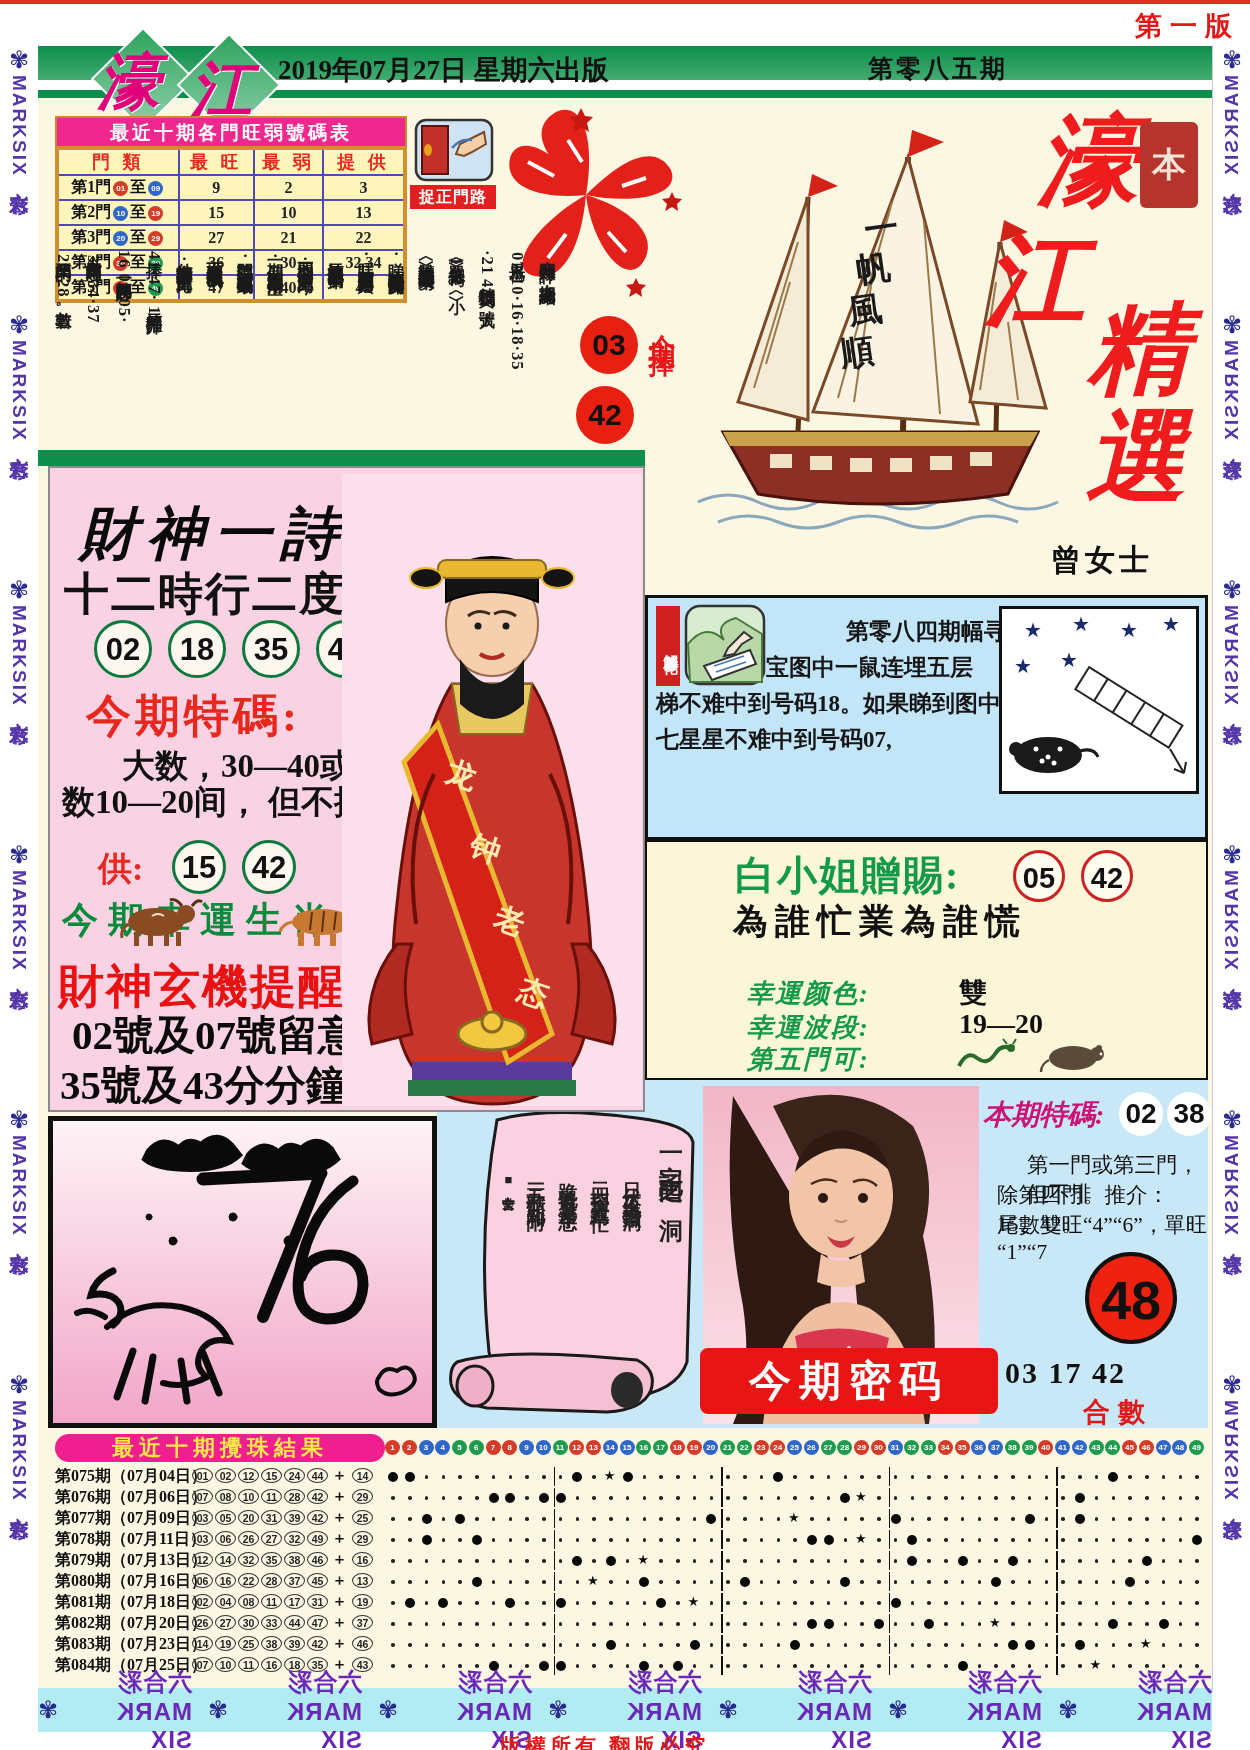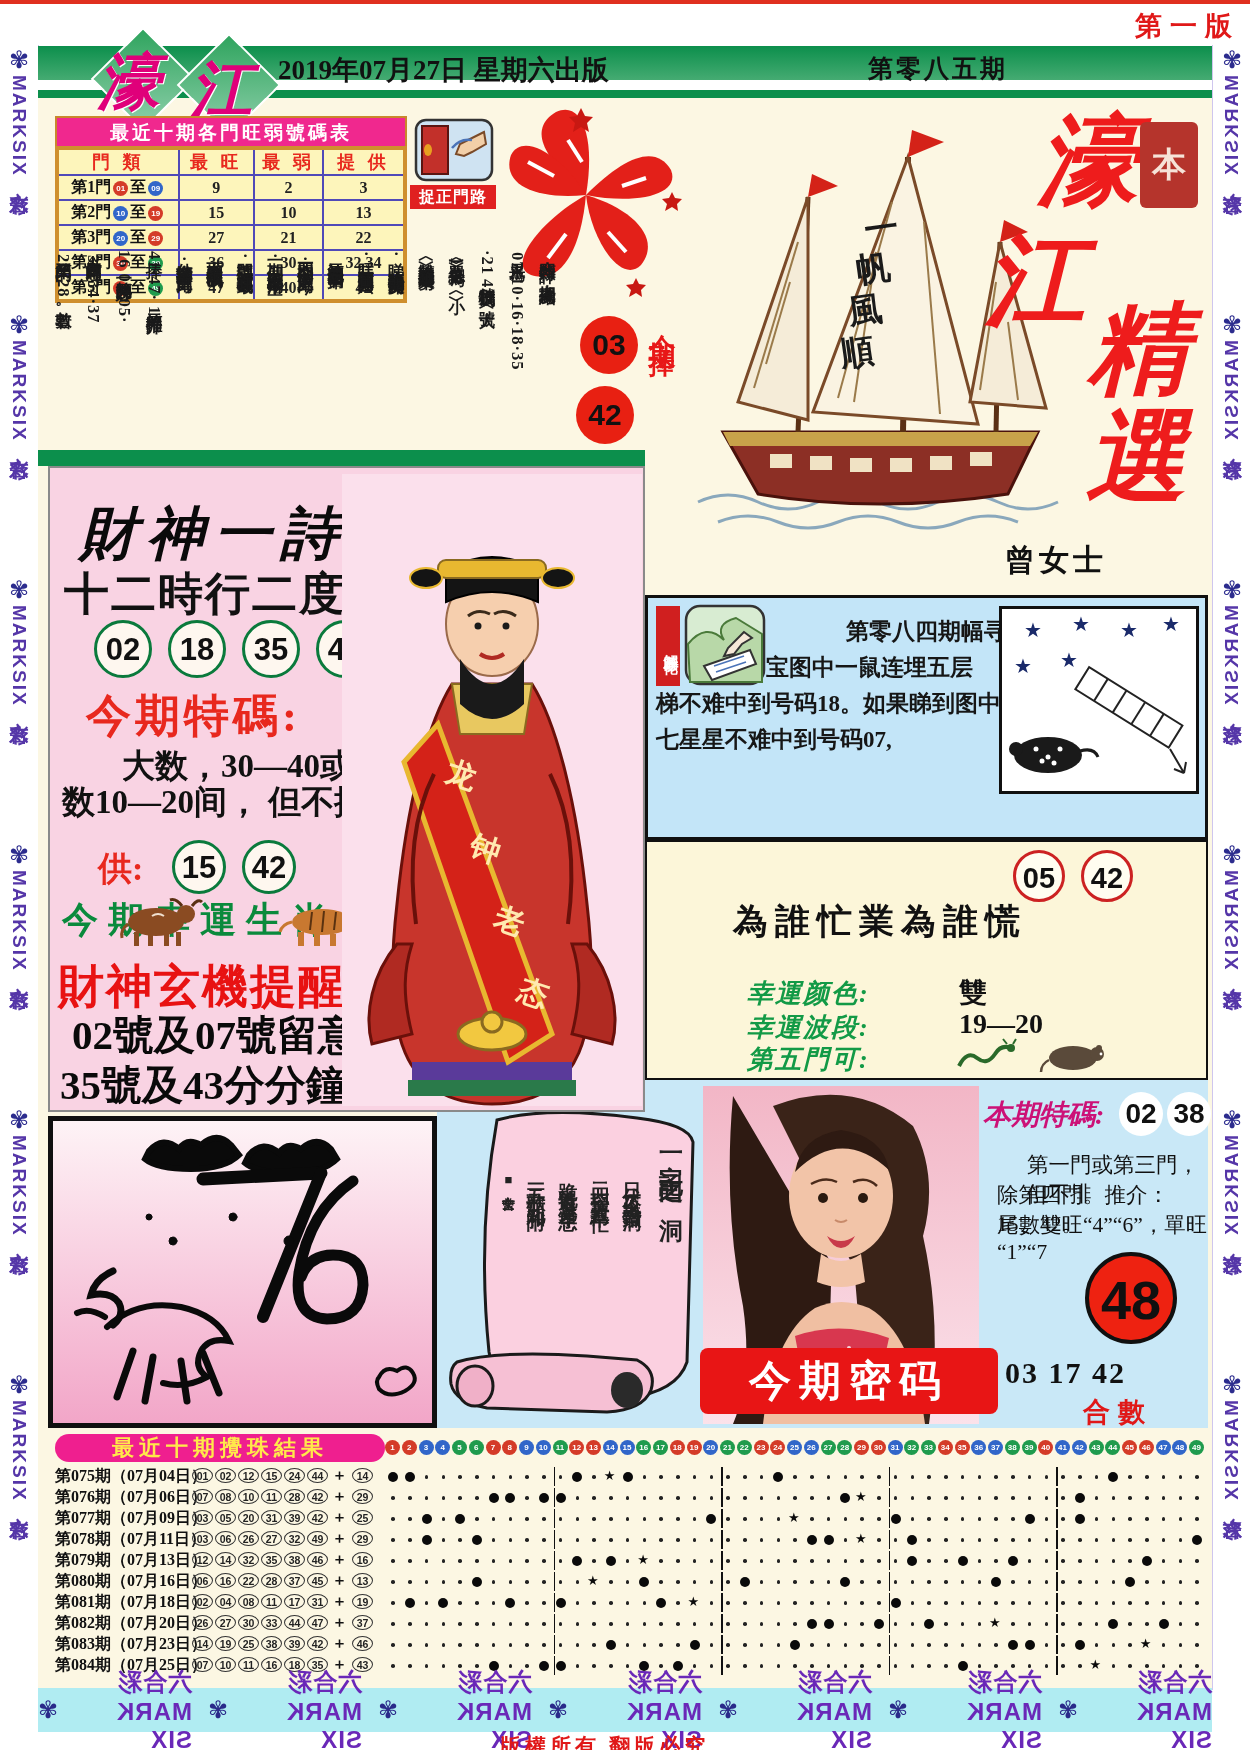--- a/index.html
+++ b/index.html
@@ -45,21 +45,21 @@
   .commentary{left:52px;top:250px;width:506px;height:208px;display:flex;flex-direction:row-reverse;justify-content:space-between;}
   .comm-col{writing-mode:vertical-rl;font-size:16.5px;font-weight:bold;color:#1a1a1a;letter-spacing:1px;}
   
   .ti-ball{width:58px;height:58px;border-radius:50%;background:#e82012;color:#111;font-size:30px;font-weight:bold;
            text-align:center;line-height:58px;font-family:"Liberation Sans",sans-serif;}
   .ti-label{writing-mode:vertical-rl;color:#e81818;font-size:27px;font-weight:bold;letter-spacing:8px;}
   
   .mast-ch{color:#ee1c1c;font-weight:bold;font-size:100px;line-height:100px;font-style:italic;}
   .seal{left:1140px;top:122px;width:58px;height:86px;background:#b5342c;border-radius:6px;color:#f6e3d8;
         font-size:34px;font-weight:bold;text-align:center;line-height:86px;}
-  .author{left:1005px;top:540px;font-size:30px;font-weight:bold;color:#111;letter-spacing:4px;}
+  .author{left:1051px;top:540px;font-size:30px;font-weight:bold;color:#111;letter-spacing:4px;}
   
   .jietu-box{left:645px;top:595px;width:563px;height:245px;background:#c3e5f8;border:3px solid #101010;box-sizing:border-box;}
   .jietu-line{position:absolute;color:#161616;font-size:23px;font-weight:bold;}
   .jietu-tag{position:absolute;left:8px;top:8px;width:24px;height:80px;background:#d01f1f;color:#fff;font-size:15px;
              font-weight:bold;writing-mode:vertical-rl;text-align:center;letter-spacing:3px;}
   .starbox{position:absolute;left:351px;top:8px;width:200px;height:188px;background:#fff;border:3px solid #101010;box-sizing:border-box;}
   
   .bai-box{left:645px;top:840px;width:563px;height:240px;background:#fcf6d9;border:2px solid #101010;box-sizing:border-box;}
   .bai-title{position:absolute;left:88px;top:6px;color:#129a46;font-size:40px;font-weight:bold;letter-spacing:2px;}
   .red-ball{position:absolute;width:52px;height:52px;border-radius:50%;border:3px solid #cc2222;background:#fffdf0;
@@ -365,20 +365,21 @@
             <circle cx="46" cy="148" r="2.5"></circle>
             <circle cx="58" cy="140" r="2.5"></circle>
             <circle cx="52" cy="154" r="2.5"></circle>
             <circle cx="40" cy="152" r="2.5"></circle>
           </g>
       </svg>
     </div>
   </div>
 
   <div class="abs bai-box">
+    <div class="bai-title">白小姐贈賜:</div>
     <div class="red-ball" style="left:366px;top:8px;">05</div>
     <div class="red-ball" style="left:434px;top:8px;">42</div>
     <div class="bai-poem" style="top:56px;">為誰忙業為誰慌</div>
     <div class="lucky-label" style="top:134px;">幸運颜色:</div>
     <div class="lucky-val" style="top:132px;">雙</div>
     <div class="lucky-label" style="top:168px;">幸運波段:</div>
     <div class="lucky-val" style="top:166px;">19—20</div>
     <div class="lucky-label" style="top:200px;">第五門可:</div>
     <svg style="position:absolute;left:306px;top:196px;" width="64" height="36" viewBox="0 0 64 36">
       <path d="M6 28 q8 -16 18 -8 q10 8 18 -4 q6 -10 16 -6" stroke="#2a6a2a" stroke-width="4" fill="none"></path>

